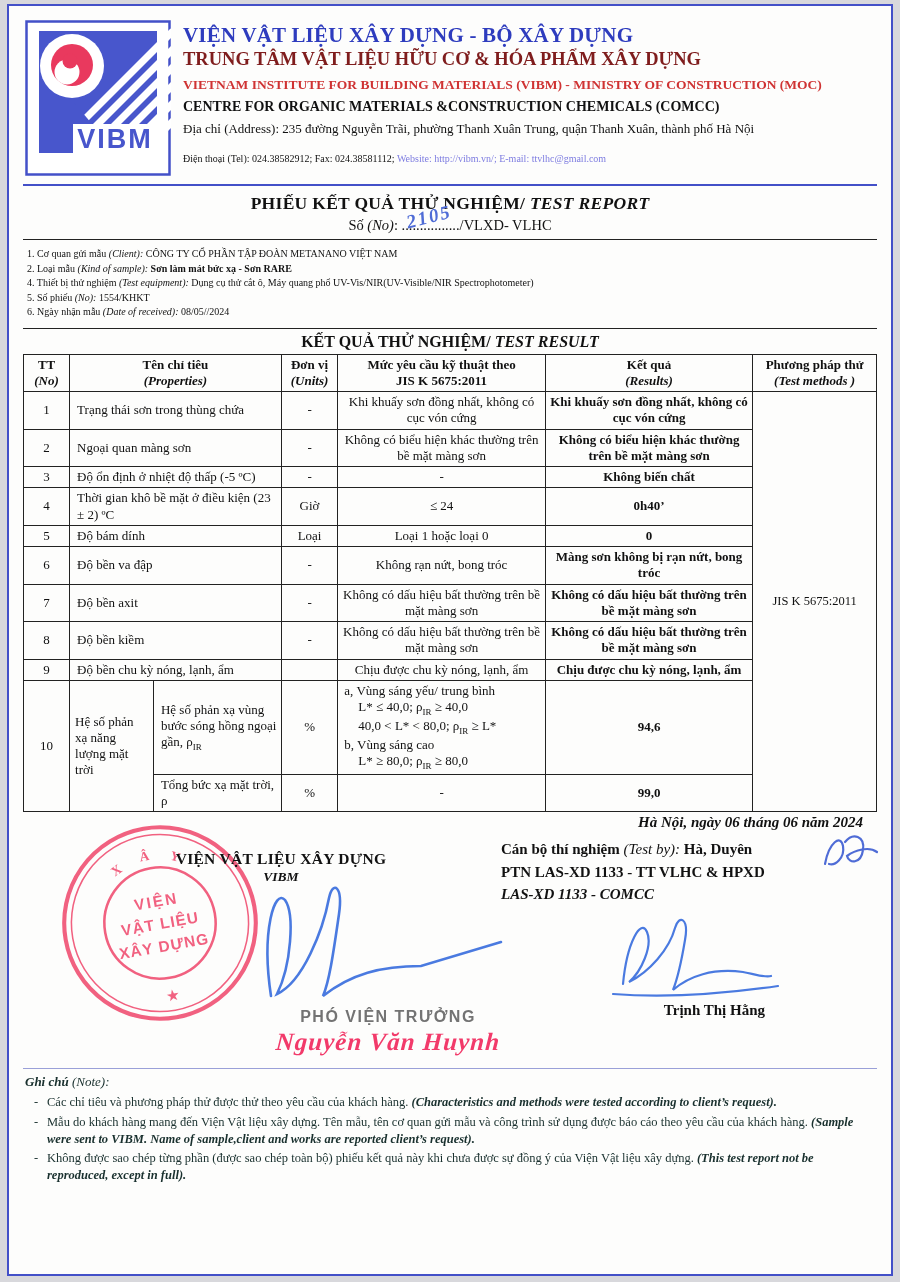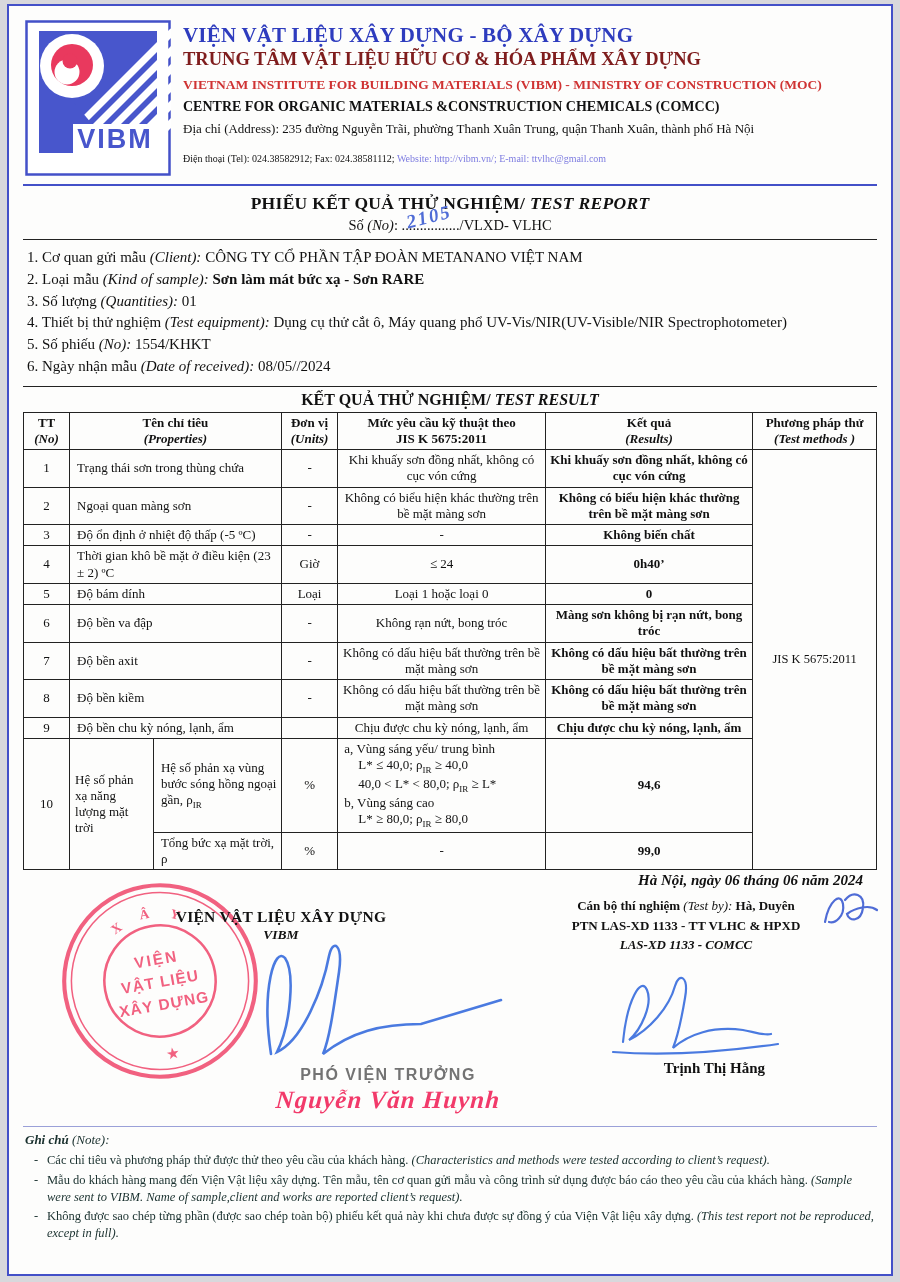--- a/index.html
+++ b/index.html
@@ -23,21 +23,21 @@
   .title-sec{text-align:center;padding:7px 0 5px;border-bottom:1.5px solid #222;}
   .title-main{font-size:17.5px;font-weight:bold;letter-spacing:.3px;}
   .title-main .en{font-style:italic;}
   .no-line{font-size:14.5px;margin-top:3px;}
   .no-line .it{font-style:italic;}
   .dots-wrap{position:relative;display:inline-block;}
   .handwritten-no{position:absolute;left:4px;top:-11px;transform:rotate(-14deg);
       color:#4f6cd6;font-size:19px;font-style:italic;font-weight:bold;letter-spacing:2px;}
 
   
-  .info{padding:7px 4px 8px;border-bottom:1.5px solid #222;font-size:15px;line-height:1.45;}
+  .info{padding:7px 4px 8px;border-bottom:1.5px solid #222;font-size:10px;line-height:1.45;}
   .info .it{font-style:italic;}
   .info .bold{font-weight:bold;}
 
   
   .tbl-heading{text-align:center;font-size:16px;font-weight:bold;padding:4px 0 3px;}
   .tbl-heading .en{font-style:italic;}
   table{width:100%;border-collapse:collapse;table-layout:fixed;font-size:13px;line-height:1.25;}
   th,td{border:1px solid #222;padding:2px 4px;vertical-align:middle;text-align:center;box-sizing:border-box;}
   th{font-weight:bold;}
   th .it{font-style:italic;font-weight:bold;}
@@ -47,21 +47,21 @@
   td.mth{font-size:12.5px;}
   .req10{text-align:left;padding-left:6px;}
   .req10 .ind{padding-left:14px;}
   sub{font-size:9px;}
 
   .tbl-footnote{font-style:italic;font-size:13px;padding:4px 2px 0;}
 
   
   .sig{position:relative;height:252px;margin-top:2px;}
   .place-date{position:absolute;right:14px;top:0;font-style:italic;font-size:15px;font-weight:bold;}
-  .right-col{position:absolute;right:6px;top:24px;width:370px;text-align:center;font-size:13px;line-height:1.5;}
+  .right-col{position:absolute;right:6px;top:24px;width:370px;font-size:15px;line-height:1.5;}
   .right-col .l1{font-weight:bold;}
   .right-col .l1 .it{font-style:italic;font-weight:normal;}
   .right-col .l2{font-weight:bold;}
   .right-col .l3{font-weight:bold;font-style:italic;}
   .initials{position:absolute;right:-6px;top:16px;}
   .stamp{position:absolute;left:34px;top:6px;transform:rotate(-10deg);opacity:.82;}
   .org-block{position:absolute;left:88px;top:36px;width:340px;text-align:center;}
   .org-name{font-weight:bold;font-size:15.5px;letter-spacing:.3px;}
   .org-abbr{font-weight:bold;font-style:italic;font-size:13.5px;margin-top:1px;}
   .sig-left{position:absolute;left:186px;top:58px;}
@@ -73,21 +73,21 @@
   .deputy-name{color:#f23a6a;font-size:25px;font-weight:bold;font-style:italic;margin-top:2px;
       transform:skewX(-4deg);letter-spacing:1px;}
 
   
   .footer{border-top:1.5px solid #9aa0d8;margin-top:2px;padding:4px 2px 0;font-size:12.5px;line-height:1.35;color:#19302e;}
   .footer .title{font-size:13px;}
   .footer .title .b-it{font-weight:bold;font-style:italic;text-align:right;}
   .footer .title .it{font-style:italic;}
   .note-row{display:flex;margin-top:3px;}
   .note-row .bullet{flex:0 0 22px;text-align:center;}
-  .note-row .it{font-style:italic;}
+  .note-row .it{font-style:italic;font-weight:bold;}
 </style>
 </head>
 <body>
 
 <div class="page">
 
   <div class="hdr">
     <svg class="logo" width="146" height="156" viewBox="0 0 146 156">
       <rect x="1.5" y="1.5" width="143" height="153" fill="#ffffff" stroke="#4350c8" stroke-width="2.5"></rect>
       <g>
@@ -122,21 +122,20 @@
   <div class="title-sec">
     <div class="title-main"><span>PHIẾU KẾT QUẢ THỬ NGHIỆM/</span><span class="en"> TEST REPORT</span></div>
     <div class="no-line">
       <span>Số </span><span class="it">(No)</span><span>: </span><span class="dots-wrap"><span class="handwritten-no">2105</span><span>................</span></span><span>/VLXD- VLHC</span>
     </div>
   </div>
 
   <div class="info">
     <div><span>1. </span><span>Cơ quan gửi mẫu </span><span class="it">(Client):</span><span> CÔNG TY CỔ PHẦN TẬP ĐOÀN METANANO VIỆT NAM</span></div>
     <div><span>2. </span><span>Loại mẫu </span><span class="it">(Kind of sample):</span><span class="bold"> Sơn làm mát bức xạ - Sơn RARE</span></div>
-    <div><span>3. </span><span>Số lượng </span><span class="it">(Quantities):</span><span> 01</span></div>
     <div><span>4. </span><span>Thiết bị thử nghiệm </span><span class="it">(Test equipment):</span><span> Dụng cụ thử cắt ô, Máy quang phổ UV-Vis/NIR(UV-Visible/NIR Spectrophotometer)</span></div>
     <div><span>5. </span><span>Số phiếu </span><span class="it">(No):</span><span> 1554/KHKT</span></div>
     <div><span>6. </span><span>Ngày nhận mẫu </span><span class="it">(Date of received):</span><span> 08/05//2024</span></div>
   </div>
 
   <div class="tbl-heading"><span>KẾT QUẢ THỬ NGHIỆM/</span><span class="en"> TEST RESULT</span></div>
 
   <table>
     <colgroup>
       <col style="width:44px">

